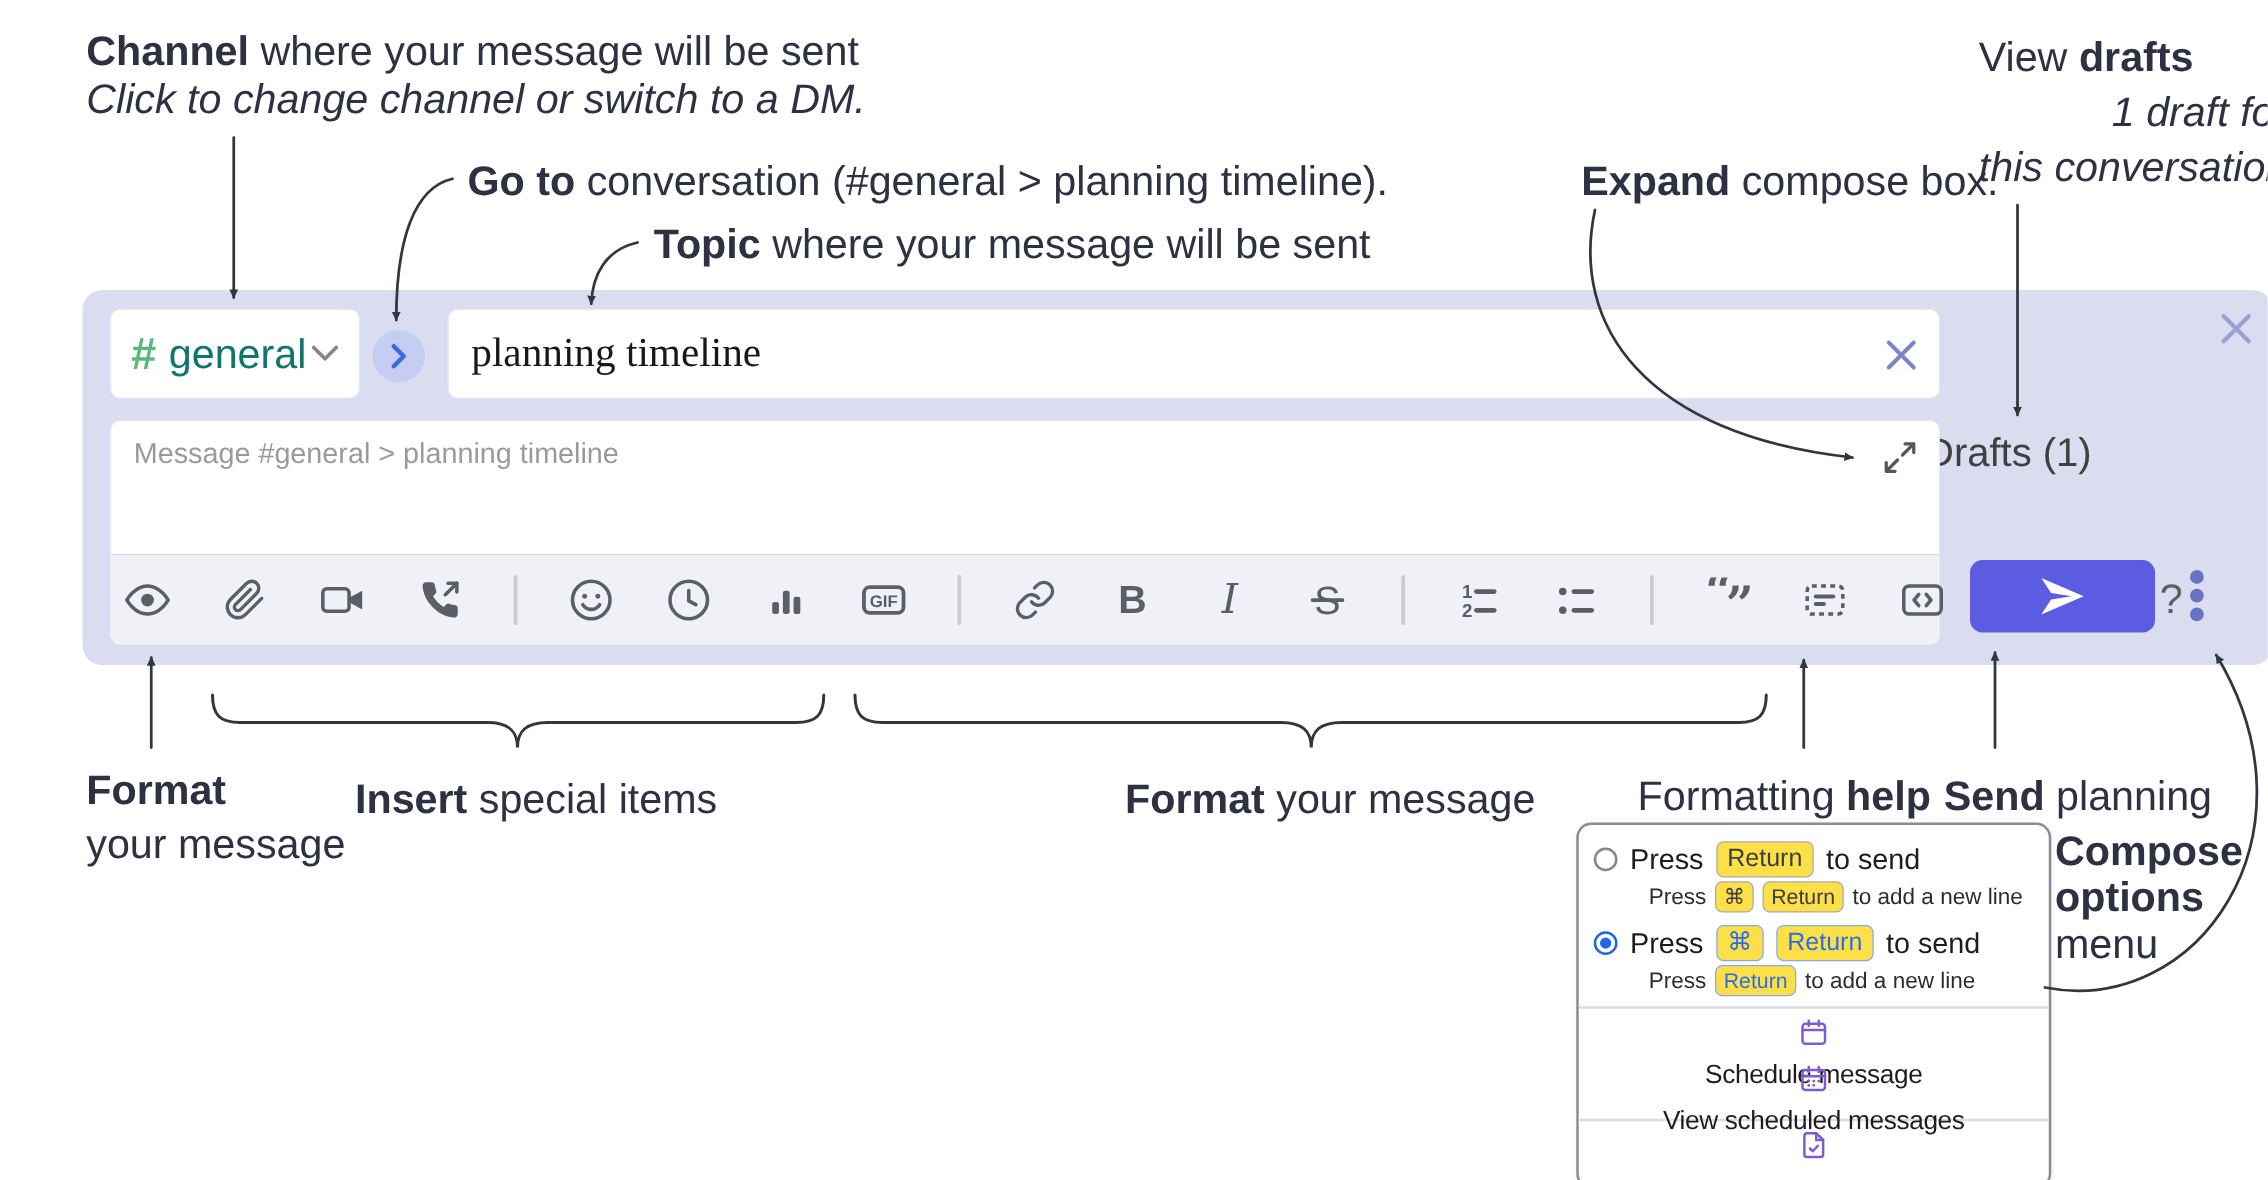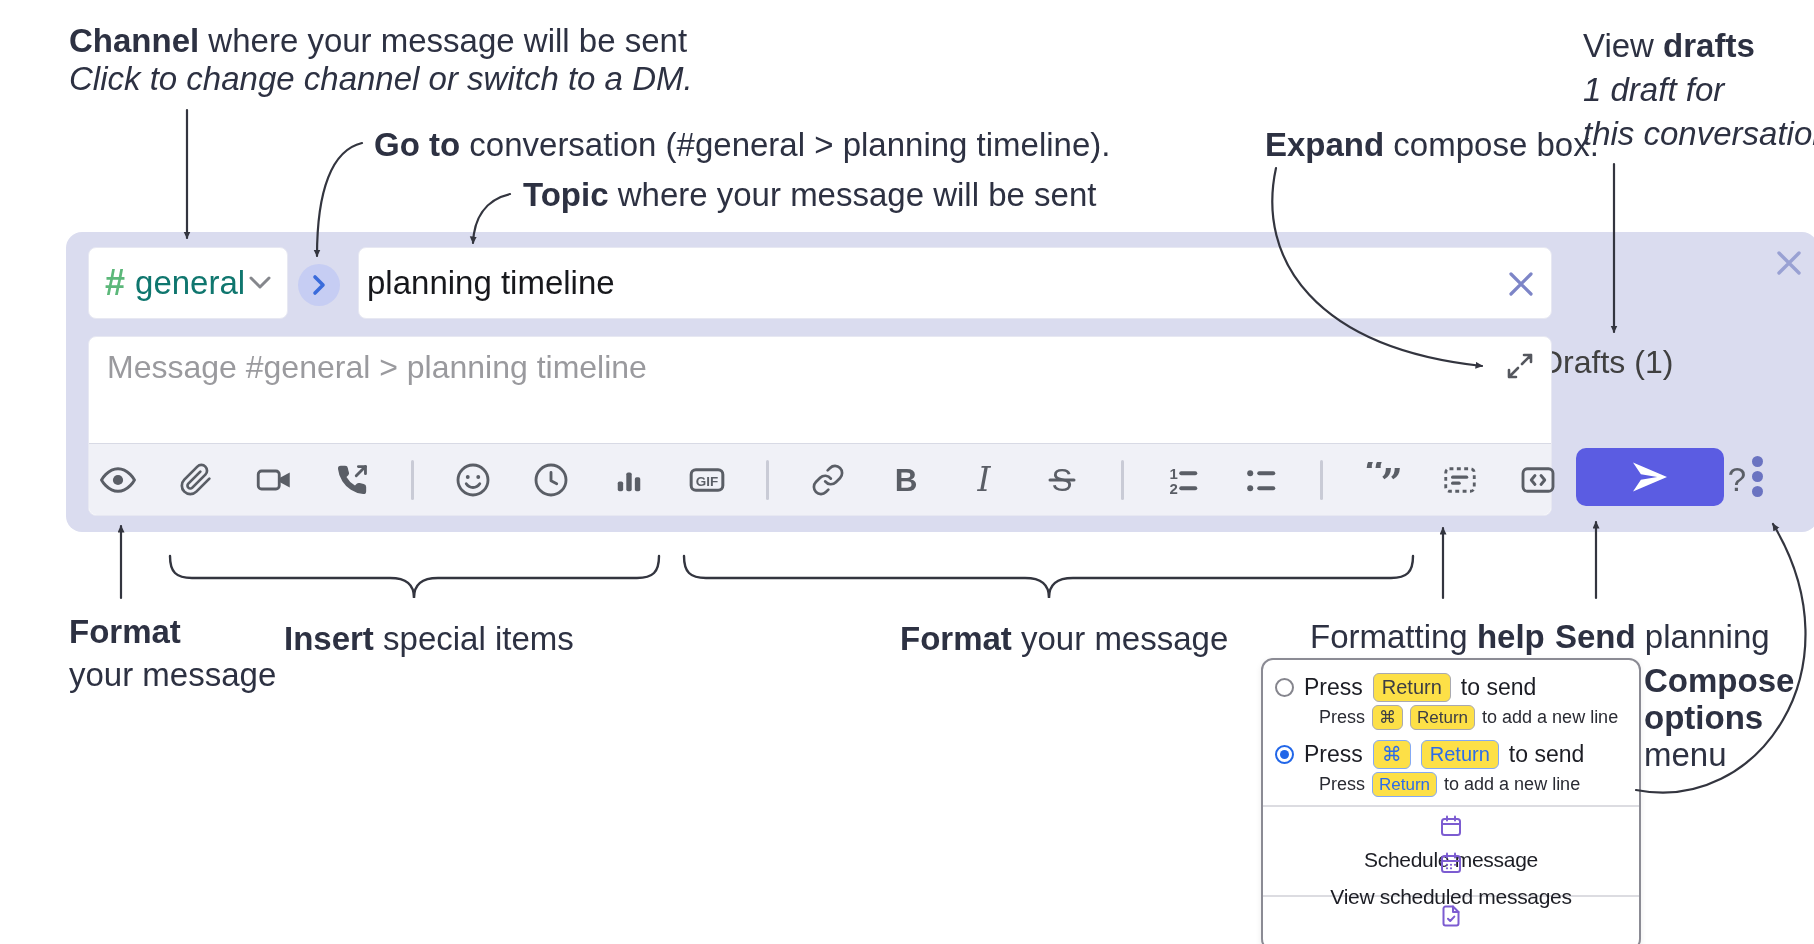--- a/index.html
+++ b/index.html
@@ -1,38 +1,38 @@
 <!DOCTYPE html>
 <html><head>
 <meta charset="utf-8">
 <style>
   html,body{margin:0;padding:0;background:#fff;}
   #canvas{position:relative;width:1814px;height:944px;background:#ffffff;overflow:hidden;
           font-family:"Liberation Sans",sans-serif;color:#2d3142;margin-left:36px;}
   .ann{position:absolute;font-size:33px;line-height:38px;color:#2d3142;white-space:nowrap;}
   .ann .b{font-weight:700;}
-  .it{font-style:italic;}
+  .it{font-style:italic;text-align:right;}
   
   #panel{position:absolute;left:30px;top:232px;width:1752px;height:300px;background:#dadcef;border-radius:16px;}
   .whitebox{position:absolute;background:#ffffff;border:1px solid #e7e8f2;border-radius:8px;box-sizing:border-box;}
   #channel-box{left:52px;top:247px;width:200px;height:72px;display:flex;align-items:center;padding:0 16px;cursor:pointer;}
   #channel-box .hash{color:#5cb87a;font-weight:700;font-size:36px;}
   #channel-box .chname{font-size:33px;color:#0f766e;margin-left:10px;}
   #channel-box .chev{margin-left:auto;}
   #goto-circle{position:absolute;left:262px;top:264px;width:42px;height:42px;border-radius:50%;
                background:#c6cdf3;display:flex;align-items:center;justify-content:center;cursor:pointer;}
   #topic-box{left:322px;top:247px;width:1194px;height:72px;display:flex;align-items:center;}
-  #topic-box input{border:none;outline:none;background:transparent;font-family:Liberation Sans, sans-serif;
-                   font-size:33px;color:#17181c;padding:0 0 0 8px;width:1100px;}
+  #topic-box input{border:none;outline:none;background:transparent;font-family:Liberation Serif, serif;
+                   font-size:33px;color:#17181c;padding:0 0 0 18px;width:1100px;}
   #topic-clear{position:absolute;right:14px;top:20px;cursor:pointer;}
   #panel-close{position:absolute;left:1736px;top:246px;cursor:pointer;}
   #drafts-link{position:absolute;left:1504px;top:344px;font-size:32px;color:#404040;cursor:pointer;white-space:nowrap;}
   #message-box{left:52px;top:336px;width:1464px;height:180px;}
   #message-box textarea{position:absolute;left:0;top:0;width:1380px;height:96px;border:none;outline:none;resize:none;
-      background:transparent;font-family:"Liberation Sans",sans-serif;font-size:32px;color:#3a3a3e;padding:12px 0 0 18px;}
+      background:transparent;font-family:"Liberation Sans",sans-serif;font-size:23px;color:#3a3a3e;padding:12px 0 0 18px;}
   #message-box textarea::placeholder{color:#9a9a9e;opacity:1;}
   #expand-btn{position:absolute;right:16px;top:14px;cursor:pointer;}
   #toolbar{position:absolute;left:0;bottom:0;width:100%;height:72px;background:#f0f1f7;border-top:1px solid #d8dae5;
            border-radius:0 0 8px 8px;display:flex;align-items:center;gap:40px;padding-left:10px;box-sizing:border-box;}
   .tbi{width:38px;height:38px;display:flex;align-items:center;justify-content:center;cursor:pointer;flex:0 0 auto;}
   .tbdiv{width:3px;height:40px;background:#c9cbd6;border-radius:2px;flex:0 0 auto;}
   #send-btn{position:absolute;left:1540px;top:448px;width:148px;height:58px;background:#5b5ce2;border:none;
             border-radius:10px;display:flex;align-items:center;justify-content:center;cursor:pointer;}
   #ellipsis{position:absolute;left:1712px;top:456px;width:18px;height:48px;display:flex;flex-direction:column;
             align-items:center;gap:4px;cursor:pointer;}

